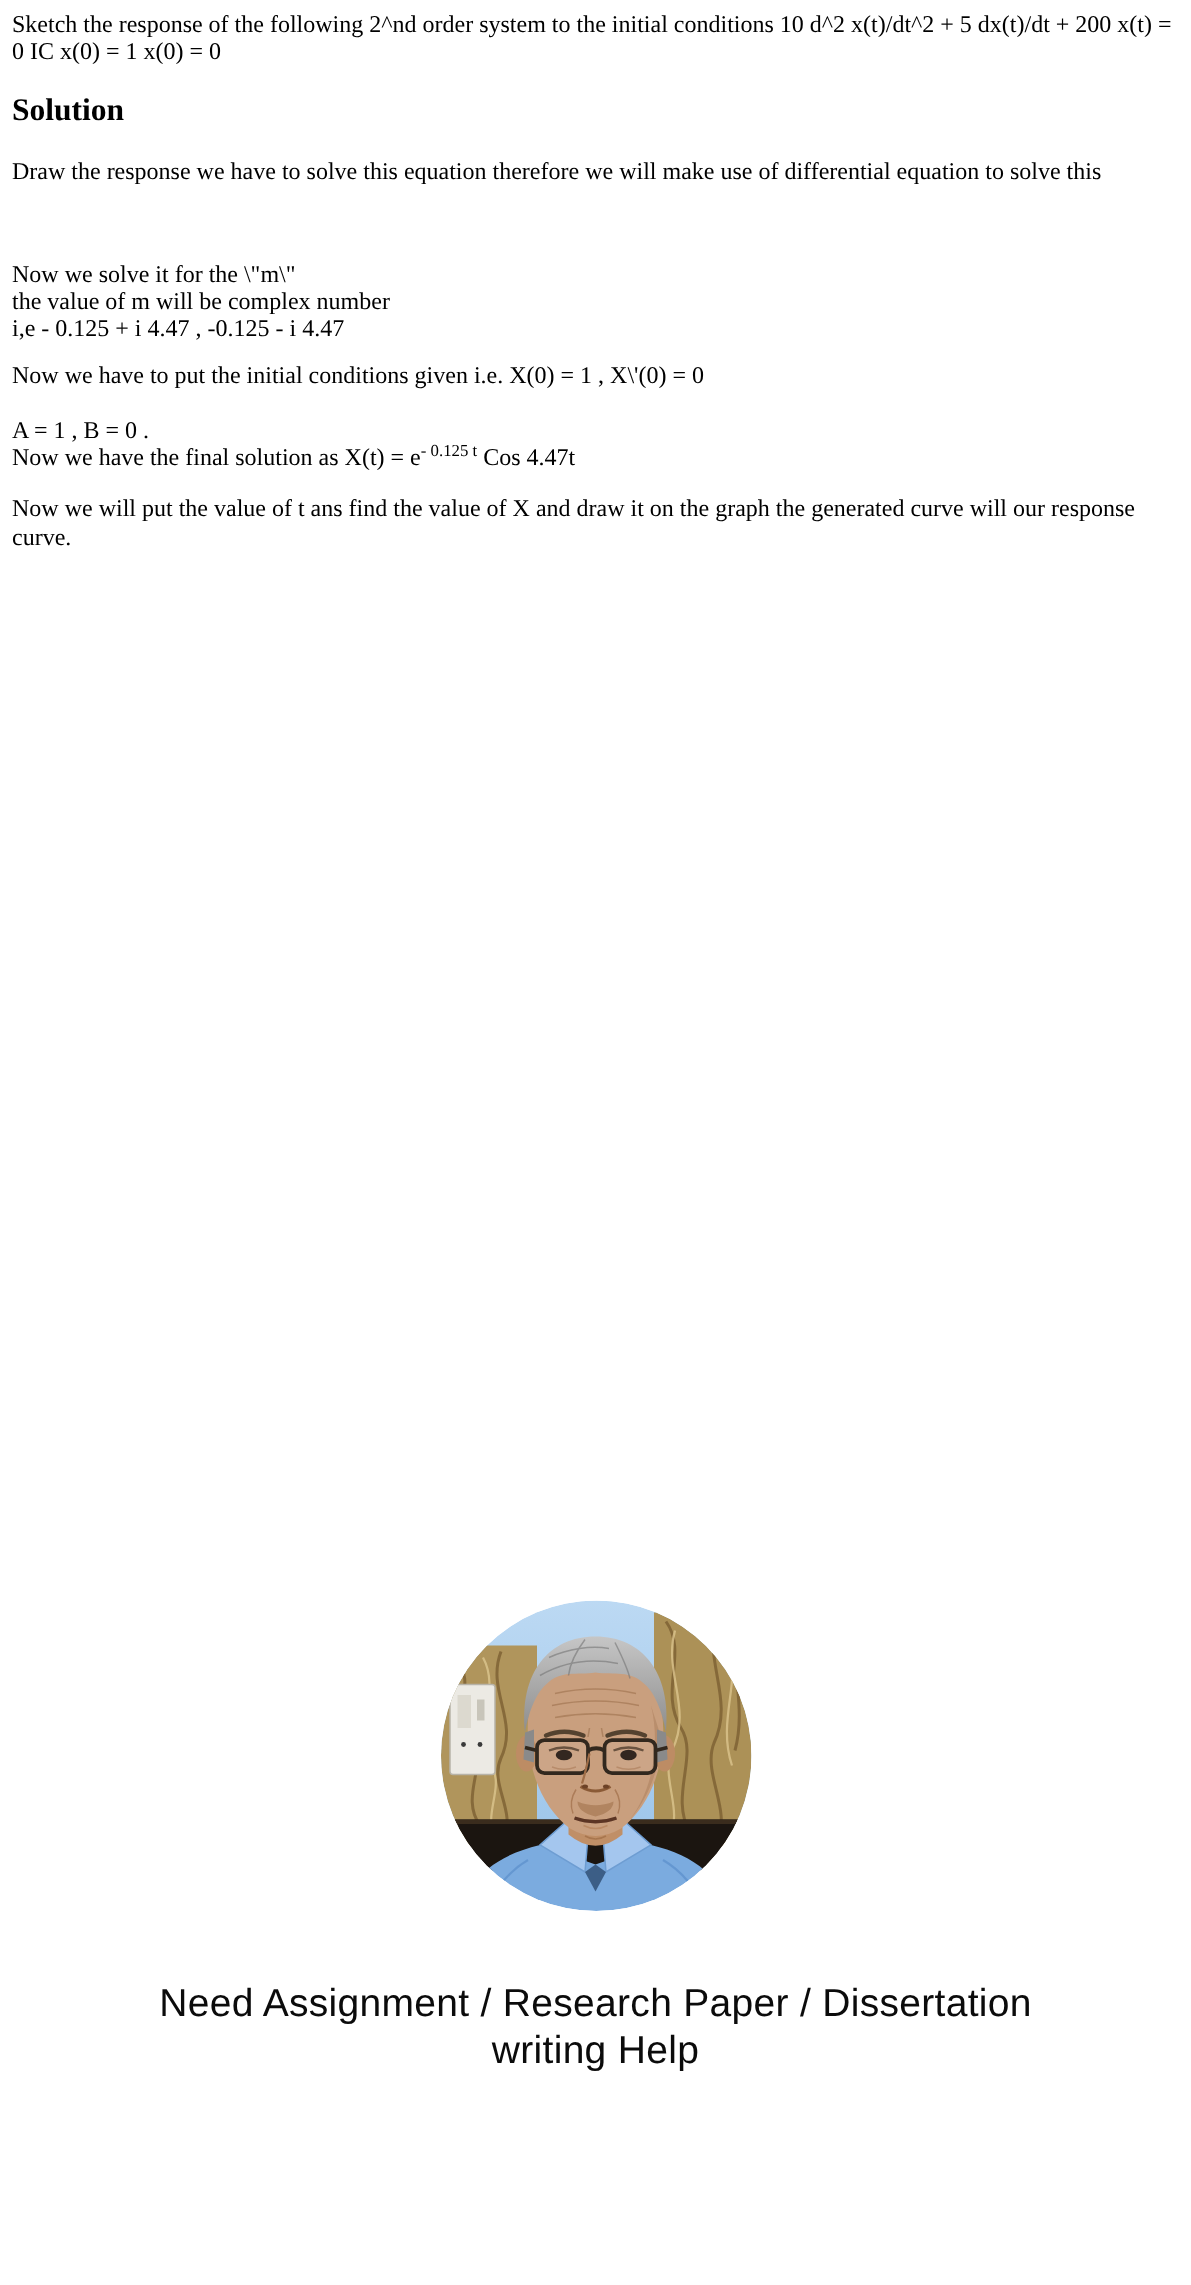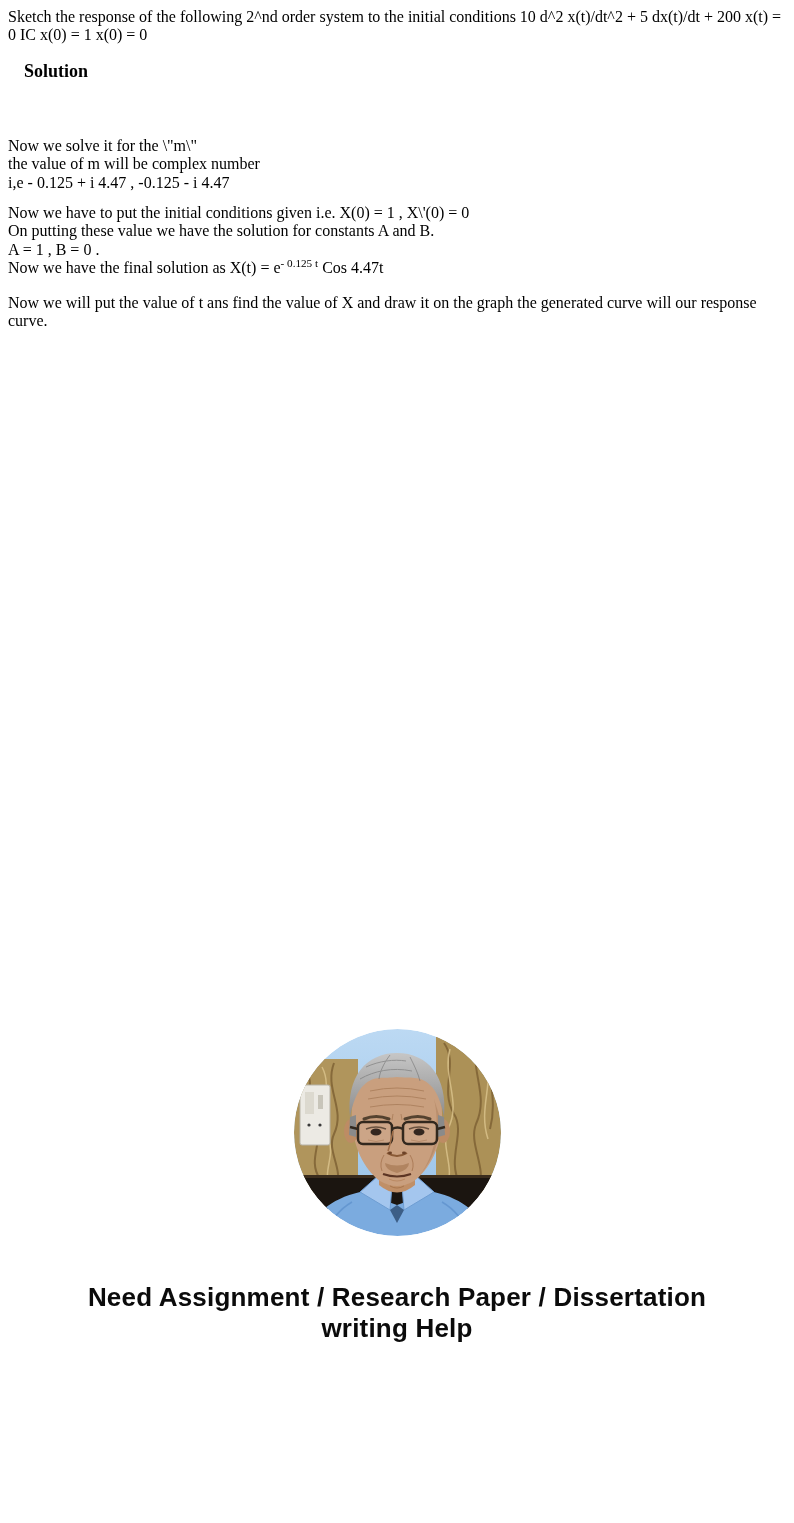--- a/index.html
+++ b/index.html
@@ -17,23 +17,23 @@
     color: #000000;
   }
   .doc {
     padding: 8px 8px 0 8px;
   }
   .doc p {
     margin: 0 4px 16px 0;
   }
   h3.sol-head {
     font-family: "Liberation Serif", serif;
-    font-size: 18px;
+    font-size: 21px;
     font-weight: bold;
-    margin: 0 0 21px 16px;
+    margin: 0 0 21px 0;
   }
   .ind-28 { padding-left: 28px; }
   .ind-18 { padding-left: 18px; }
   sup {
     font-size: 0.7em;
     line-height: 0;
   }
   p.gen-sol { margin-top: 3px; }
   p.ic-block { margin-top: -4px; }
   .spacer { height: 683px; }
@@ -42,43 +42,44 @@
     height: 207px;
     margin: 0 auto;
     border-radius: 50%;
     overflow: hidden;
   }
   .avatar-wrap svg { display: block; }
   footer.promo {
     margin-top: 46px;
     text-align: center;
     font-family: "Liberation Sans", sans-serif;
-    font-weight: bold;
+    font-weight: normal;
     font-size: 26px;
     line-height: 31px;
     color: #0b0b0b;
     letter-spacing: 0.2px;
   }
 </style>
 </head>
 <body>
 
 <main class="doc">
 
   <p>Sketch the response of the following 2^nd order system to the initial conditions 10 d^2 x(t)/dt^2 + 5 dx(t)/dt + 200 x(t) = 0 IC x(0) = 1 x(0) = 0</p>
 
   <h3 class="sol-head">Solution</h3>
 
+  <p>Draw the response we have to solve this equation therefore we will make use of differential equation to solve this</p>
 
   <p><br></p>
 
   <p><span>Now we solve it for the \"m\"</span><br><span>the value of m will be complex number</span><br><span>i,e - 0.125 + i 4.47 , -0.125 - i 4.47</span><br></p>
 
 
-  <p class="ic-block"><span>Now we have to put the initial conditions given i.e. X(0) = 1 , X\'(0) = 0</span><br><span>On putting these value we have the solution for constants A and B.</span><br><span>A = 1 , B = 0 .</span><br><span>Now we have the final solution as X(t) = e</span><sup>- 0.125 t</sup><span> Cos 4.47t</span></p>
+  <p class="ic-block"><span>Now we have to put the initial conditions given i.e. X(0) = 1 , X\'(0) = 0</span><br><br><span>A = 1 , B = 0 .</span><br><span>Now we have the final solution as X(t) = e</span><sup>- 0.125 t</sup><span> Cos 4.47t</span></p>
 
   <p>Now we will put the value of t ans find the value of X and draw it on the graph the generated curve will our response curve.</p>
 
 </main>
 
 <div class="spacer"></div>
 
 <div class="avatar-wrap">
   <svg width="207" height="207" viewBox="0 0 207 207" xmlns="http://www.w3.org/2000/svg" aria-hidden="true">
     <defs>

